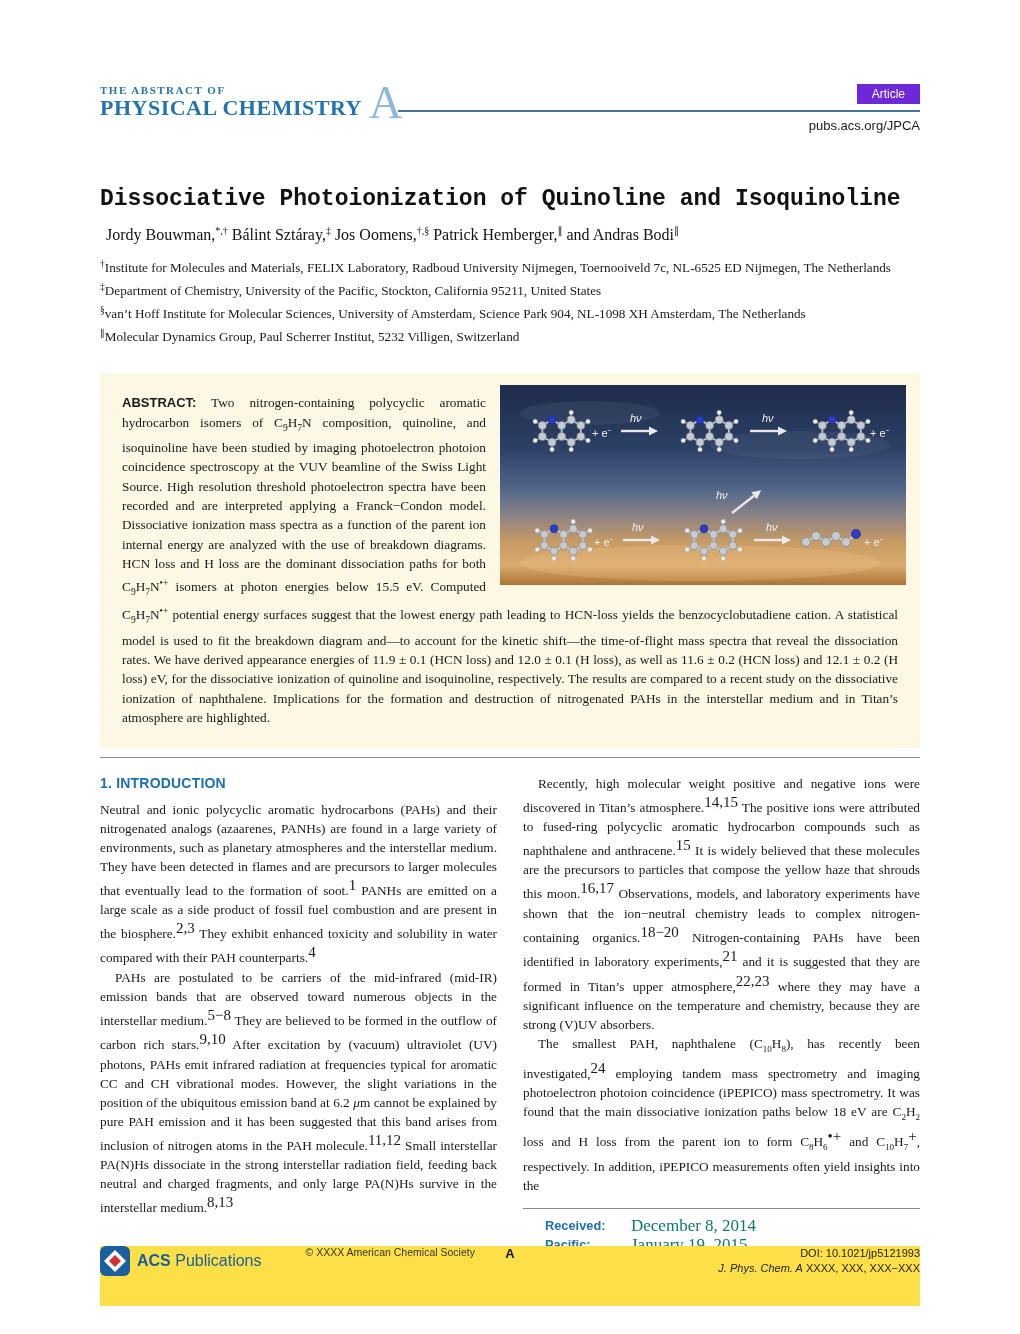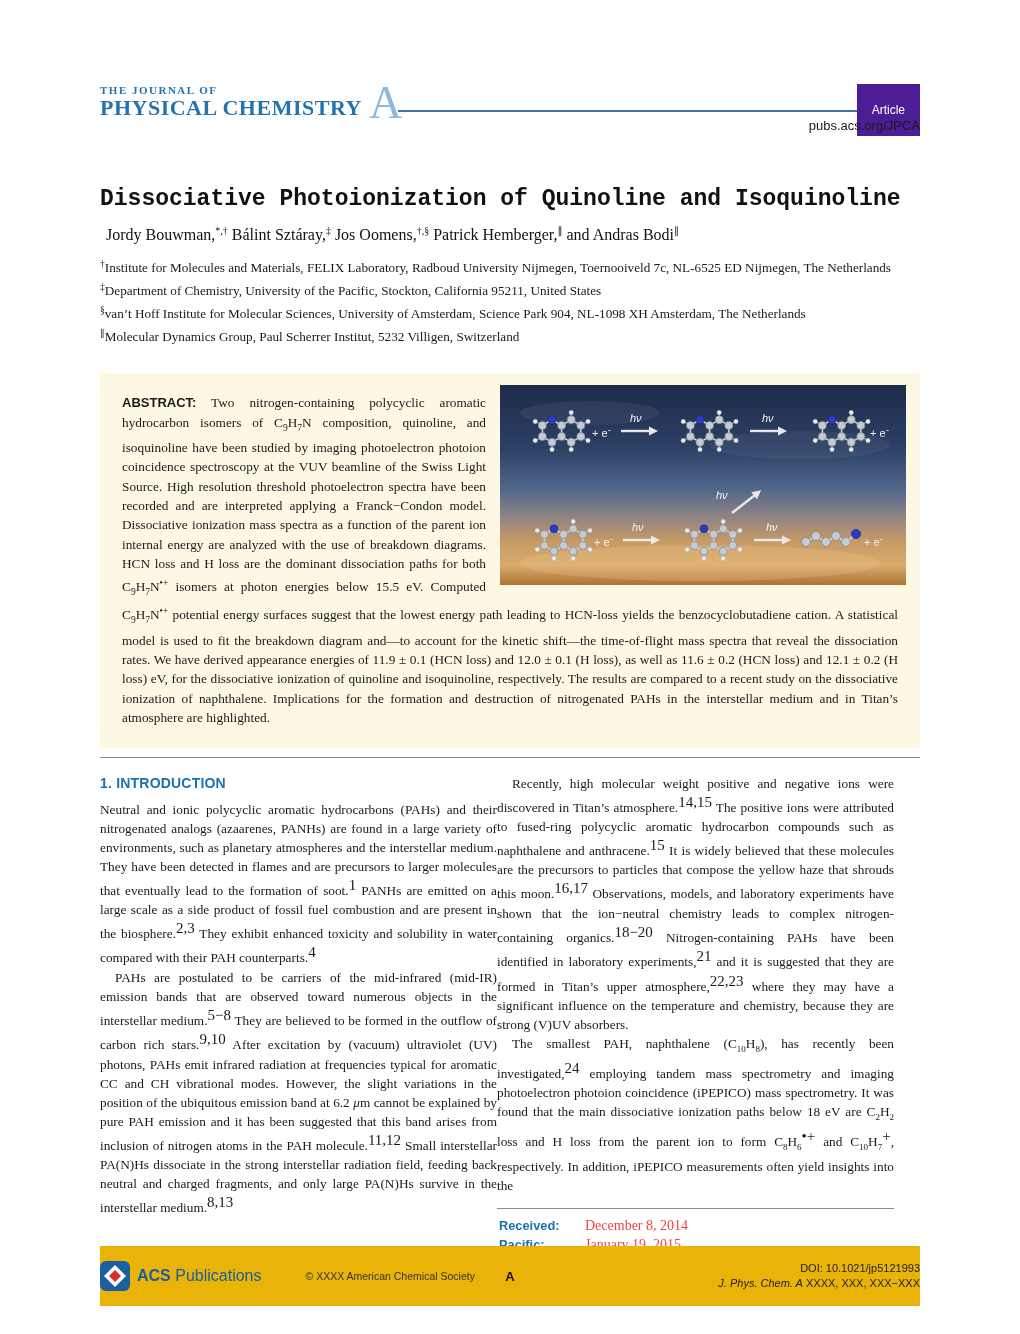--- a/index.html
+++ b/index.html
@@ -21,23 +21,23 @@
     font-family:"Liberation Serif", serif; font-weight:bold;
     font-size:22px; letter-spacing:0.5px; color:#2273b0; line-height:1;
   }
   .journal-letter {
     font-family:"Liberation Serif", serif; font-size:46px; line-height:0.82;
     color:#8ab9dc; margin-left:7px;
   }
   .header-rule { position:absolute; left:298px; right:0; top:26px; height:2px; background:#44749e; }
   .article-badge {
     position:absolute; right:0; top:0;
-    background:#4c1d95; color:#ffffff; 
+    background:#6d28d9; color:#ffffff; 
     font-family:"Liberation Sans", sans-serif; font-size:12px; line-height:20px;
-    padding:16px 15px;
+    padding:0 15px;
   }
   .site-url {
     position:absolute; right:0; top:34px;
     font-family:"Liberation Sans", sans-serif; font-size:13px; color:#1a1a1a;
   }
 
   
   .article-title {
     margin:44px 0 0 0;
     font-family:Liberation Mono, monospace; font-weight:bold;
@@ -56,47 +56,47 @@
   }
   .abs-figure { float:right; width:406px; height:200px; margin:0 0 6px 14px; }
   .abstract-label { font-family:"Liberation Sans", sans-serif; font-weight:bold; font-size:13px; }
   .abstract-box sub { font-size:9.5px; }
   .abstract-box sup { font-size:9.5px; }
   .abstract-box::after { content:""; display:block; clear:both; }
 
   .divider { margin-top:9px; height:1px; background:#8a8a8a; }
 
   
-  .columns { margin-top:16px; display:flex; }
+  .columns { margin-top:16px; display:flex; gap:26px; }
   .col { width:397px; font-size:13.3px; line-height:19px; text-align:justify; }
   .col p { margin:0; }
   .col p sup { font-size:15px; }
   .col p sub { font-size:9px; }
   .col p.indent { text-indent:15px; }
   .section-heading {
     font-family:"Liberation Sans", sans-serif; font-weight:bold;
     font-size:14px; color:#1d70af; margin:0 0 7px 0; letter-spacing:0.2px;
   }
 
   
   .dates-block {
     margin-top:13px; border-top:1px solid #8a8a8a; border-bottom:1px solid #8a8a8a;
     padding:7px 2px 8px 2px;
   }
   .dates-row { display:flex; line-height:19px; }
   .dates-label {
     width:86px; font-family:"Liberation Sans", sans-serif; font-weight:bold;
-    font-size:12.8px; color:#1d70af;
-  }
-  .dates-value { font-size:14px; color:#ef4444; }
+    font-size:12.8px; color:#1d70af;margin-left:20px;
+  }
+  .dates-value { font-size:17px; color:#0f766e; }
 
   
   .footer {
     position:absolute; left:100px; top:1246px; width:820px; height:60px;
-    background:#eab308; display:flex; align-items:center;
+    background:#fde047; display:flex; align-items:flex-start;
   }
   .acs-logo { display:flex; align-items:center; gap:7px; }
   .acs-brand { font-family:"Liberation Sans", sans-serif; font-size:16px; color:#1b5fa0; }
   .acs-brand .acs { font-weight:bold; }
   .copyright {
     margin-left:44px; font-family:"Liberation Sans", sans-serif;
     font-size:10.5px; color:#333;
   }
   .page-letter {
     position:absolute; left:50%; transform:translateX(-50%);
@@ -112,21 +112,21 @@
   .hv { font-style:italic; }
 </style>
 </head>
 <body>
 
 <div class="content">
 
   <header class="header">
     <div class="journal-logo">
       <div class="journal-logo-text">
-        <div class="journal-of">THE JOURNAL OF</div>
+        <div class="journal-of">THE ABSTRACT OF</div>
         <div class="journal-name">PHYSICAL CHEMISTRY</div>
       </div>
       <div class="journal-letter">A</div>
     </div>
     <div class="header-rule"></div>
     <div class="article-badge">Article</div>
     <div class="site-url">pubs.acs.org/JPCA</div>
   </header>
 
   <h1 class="article-title">Dissociative Photoionization of Quinoline and Isoquinoline</h1>

